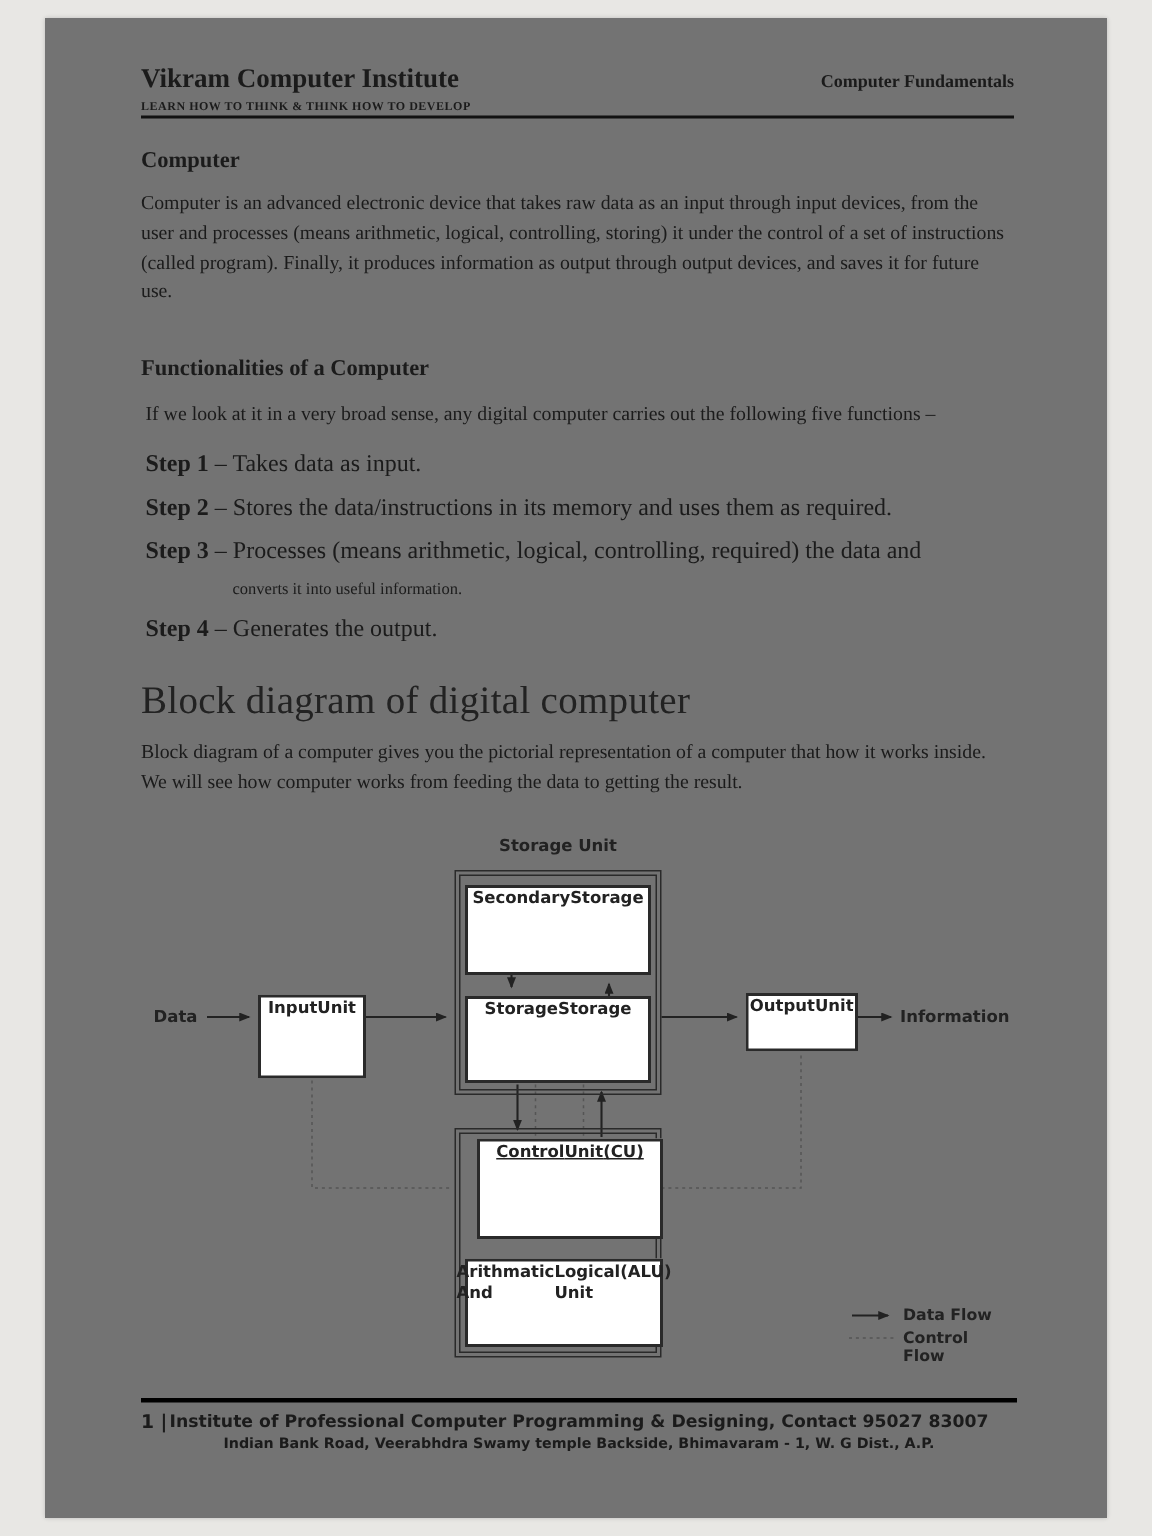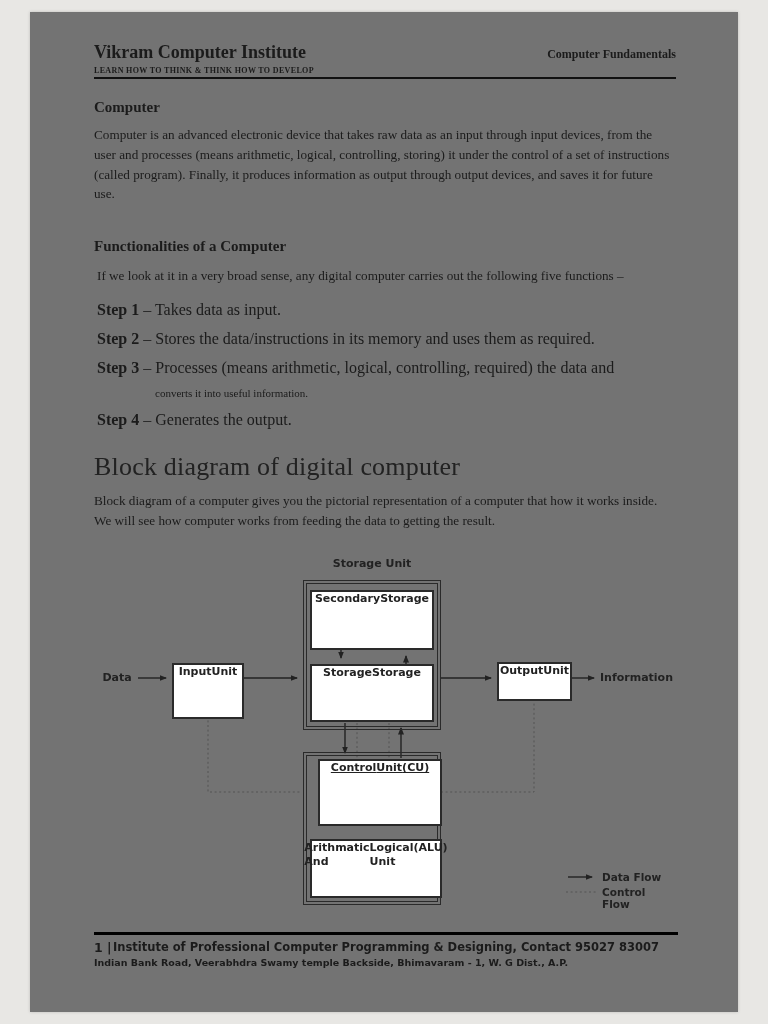--- a/index.html
+++ b/index.html
@@ -69,21 +69,21 @@
   .legend-label { position: absolute; font-weight: bold; font-size: 10.5px; }
 
   
   .footer {
     position: absolute; left: 64px; right: 60px; bottom: 44px;
     font-family: "DejaVu Sans", sans-serif; font-weight: bold;
   }
   .footer-rule { border-top: 3px solid #000; margin-bottom: 5px; }
   .footer-row { position: relative; text-align: center; font-size: 11.5px; }
   .page-num { position: absolute; left: 0; top: 0; font-size: 12.5px; }
-  .footer-line2 { text-align: left; font-size: 9.5px; margin-top: 3px; }
+  .footer-line2 { text-align: center; font-size: 9.5px; margin-top: 3px; }
 </style>
 </head>
 <body>
 
 <div class="viewer">
   <div class="page">
 
     <div class="header">
       <div class="header-row">
         <span class="institute">Vikram Computer Institute</span>

